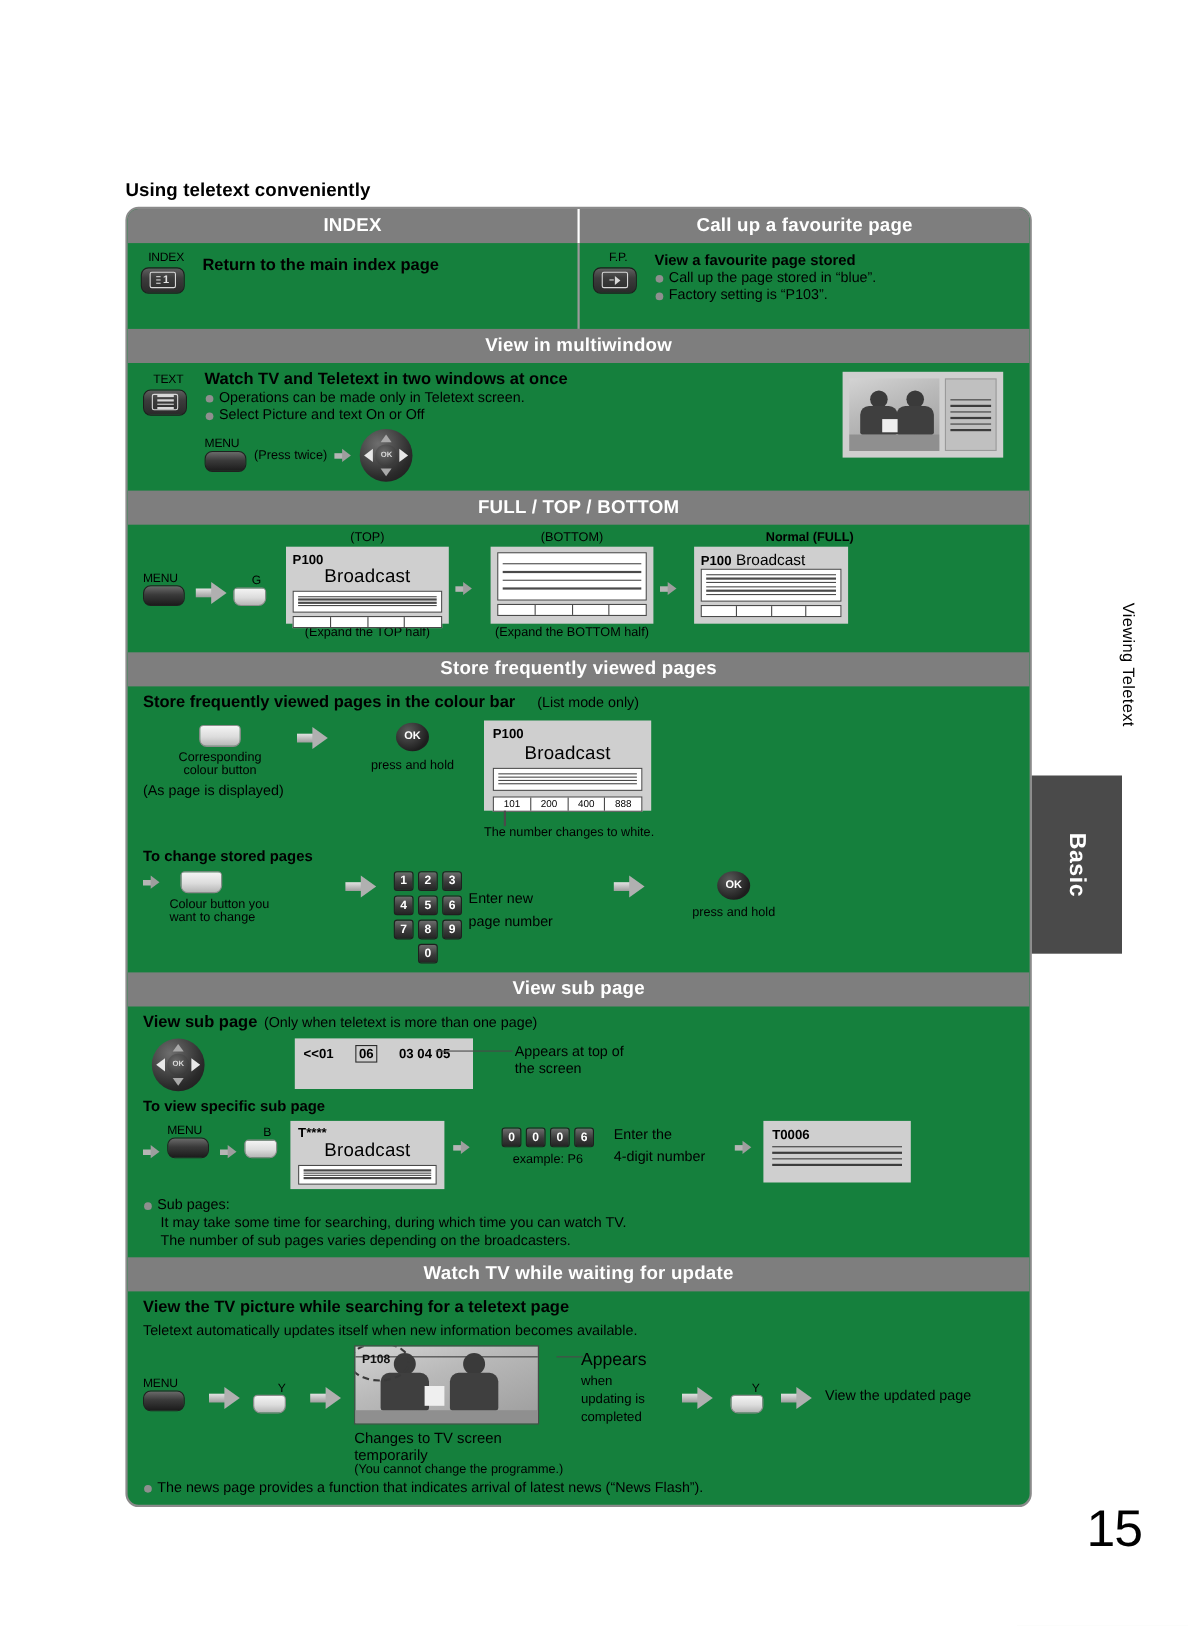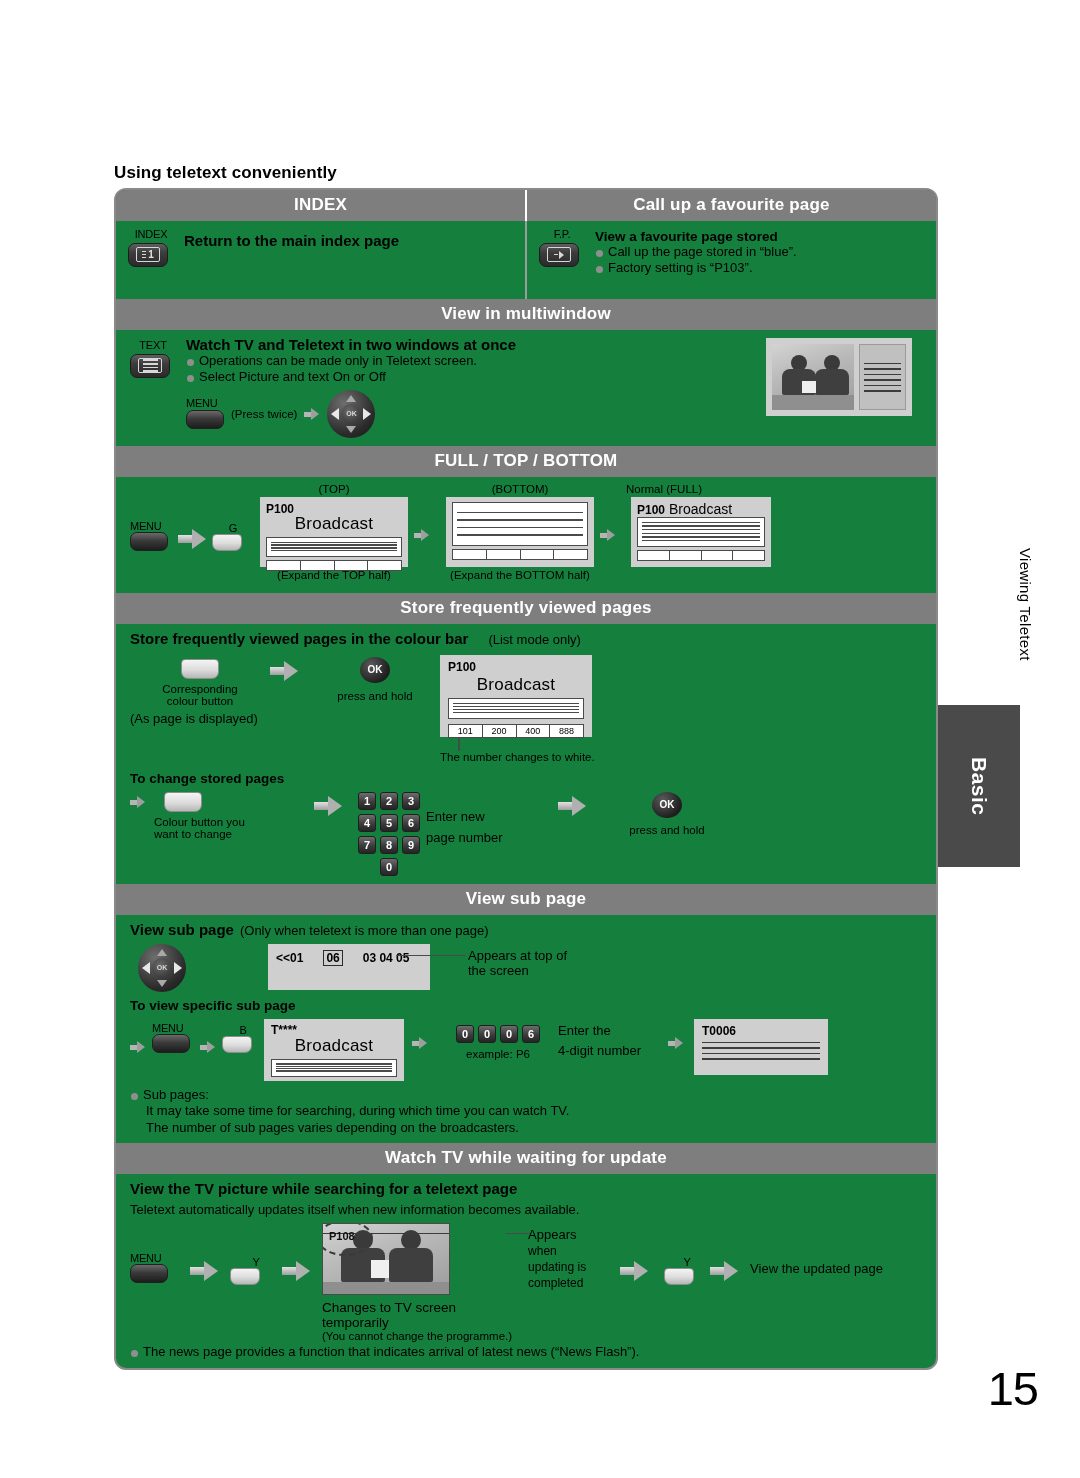--- a/index.html
+++ b/index.html
@@ -401,21 +401,21 @@
             </div>
         </div>
         <div class="txt-sm" style="text-align:center;margin-top:2px;">(Expand the BOTTOM half)</div>
       </div>
 
       <div style="flex:0 0 26px;padding-top:46px;">
           <div class="smallarrow"></div>
         </div>
 
       <div style="flex:0 0 150px;">
-        <div class="txt-sm" style="text-align:left;">Normal (FULL)</div>
+        <div class="txt-sm" style="text-align:right;font-weight:bold;">Normal (FULL)</div>
         <div class="screen" style="width:140px;height:70px;padding:4px 6px;margin:2px auto 0;">
           <div style="display:flex;align-items:flex-end;gap:4px;">
             <div class="pnum">P100</div>
             <div style="font-size:14px;">Broadcast</div>
           </div>
           <div class="inner" style="height:30px;padding:2px 4px;">
               <i></i>
               <i></i>
               <i></i>
               <i></i>
@@ -646,21 +646,21 @@
           </div>
         <div style="flex:0 0 52px;padding-top:34px;">
           <div class="keylabel">Y</div>
           <div class="btn-light"></div>
         </div>
         <div style="flex:0 0 40px;padding-top:38px;">
             <div class="fatarrow"></div>
           </div>
 
         <div style="flex:0 0 160px;">
-          <div class="photo" style="width:128px;height:72px;border:1px solid #4a4a4a;box-sizing:border-box;">
+          <div class="photo" style="width:168px;height:72px;border:1px solid #4a4a4a;box-sizing:border-box;">
             <div class="podium" style="height:16%;"></div>
             <div class="p1" style="left:14%;bottom:16%;">
                 <div class="head" style="width:20px;height:20px;"></div>
                 <div class="body" style="width:44px;height:34px;"></div>
               </div>
             <div class="p2" style="left:52%;bottom:16%;">
                 <div class="head" style="width:20px;height:20px;"></div>
                 <div class="body" style="width:44px;height:34px;"></div>
               </div>
             <div class="paper" style="left:38%;bottom:22%;width:18px;height:18px;"></div>
@@ -669,21 +669,21 @@
             <div style="position:absolute;left:6px;top:6px;font-size:11px;font-weight:bold;color:#111;">P108</div>
           </div>
           <div class="txt" style="margin-top:5px;font-size:13.5px;">Changes to TV screen temporarily</div>
           <div class="txt-sm" style="white-space:nowrap;">(You cannot change the programme.)</div>
         </div>
 
         <div style="flex:0 0 16px;position:relative;">
           <div class="leaderline" style="position:absolute;left:-6px;top:10px;width:24px;height:1.5px;"></div>
         </div>
         <div style="flex:0 0 92px;padding-top:3px;line-height:1.35;">
-          <div class="txt-sm" style="font-size:13px;">Appears</div>
+          <div class="txt-sm" style="font-size:16px;">Appears</div>
           <div class="txt-sm" style="font-size:12px;">when</div>
           <div class="txt-sm" style="font-size:12px;">updating is</div>
           <div class="txt-sm" style="font-size:12px;">completed</div>
         </div>
 
         <div style="flex:0 0 44px;padding-top:38px;">
             <div class="fatarrow"></div>
           </div>
         <div style="flex:0 0 46px;padding-top:34px;">
           <div class="keylabel">Y</div>

